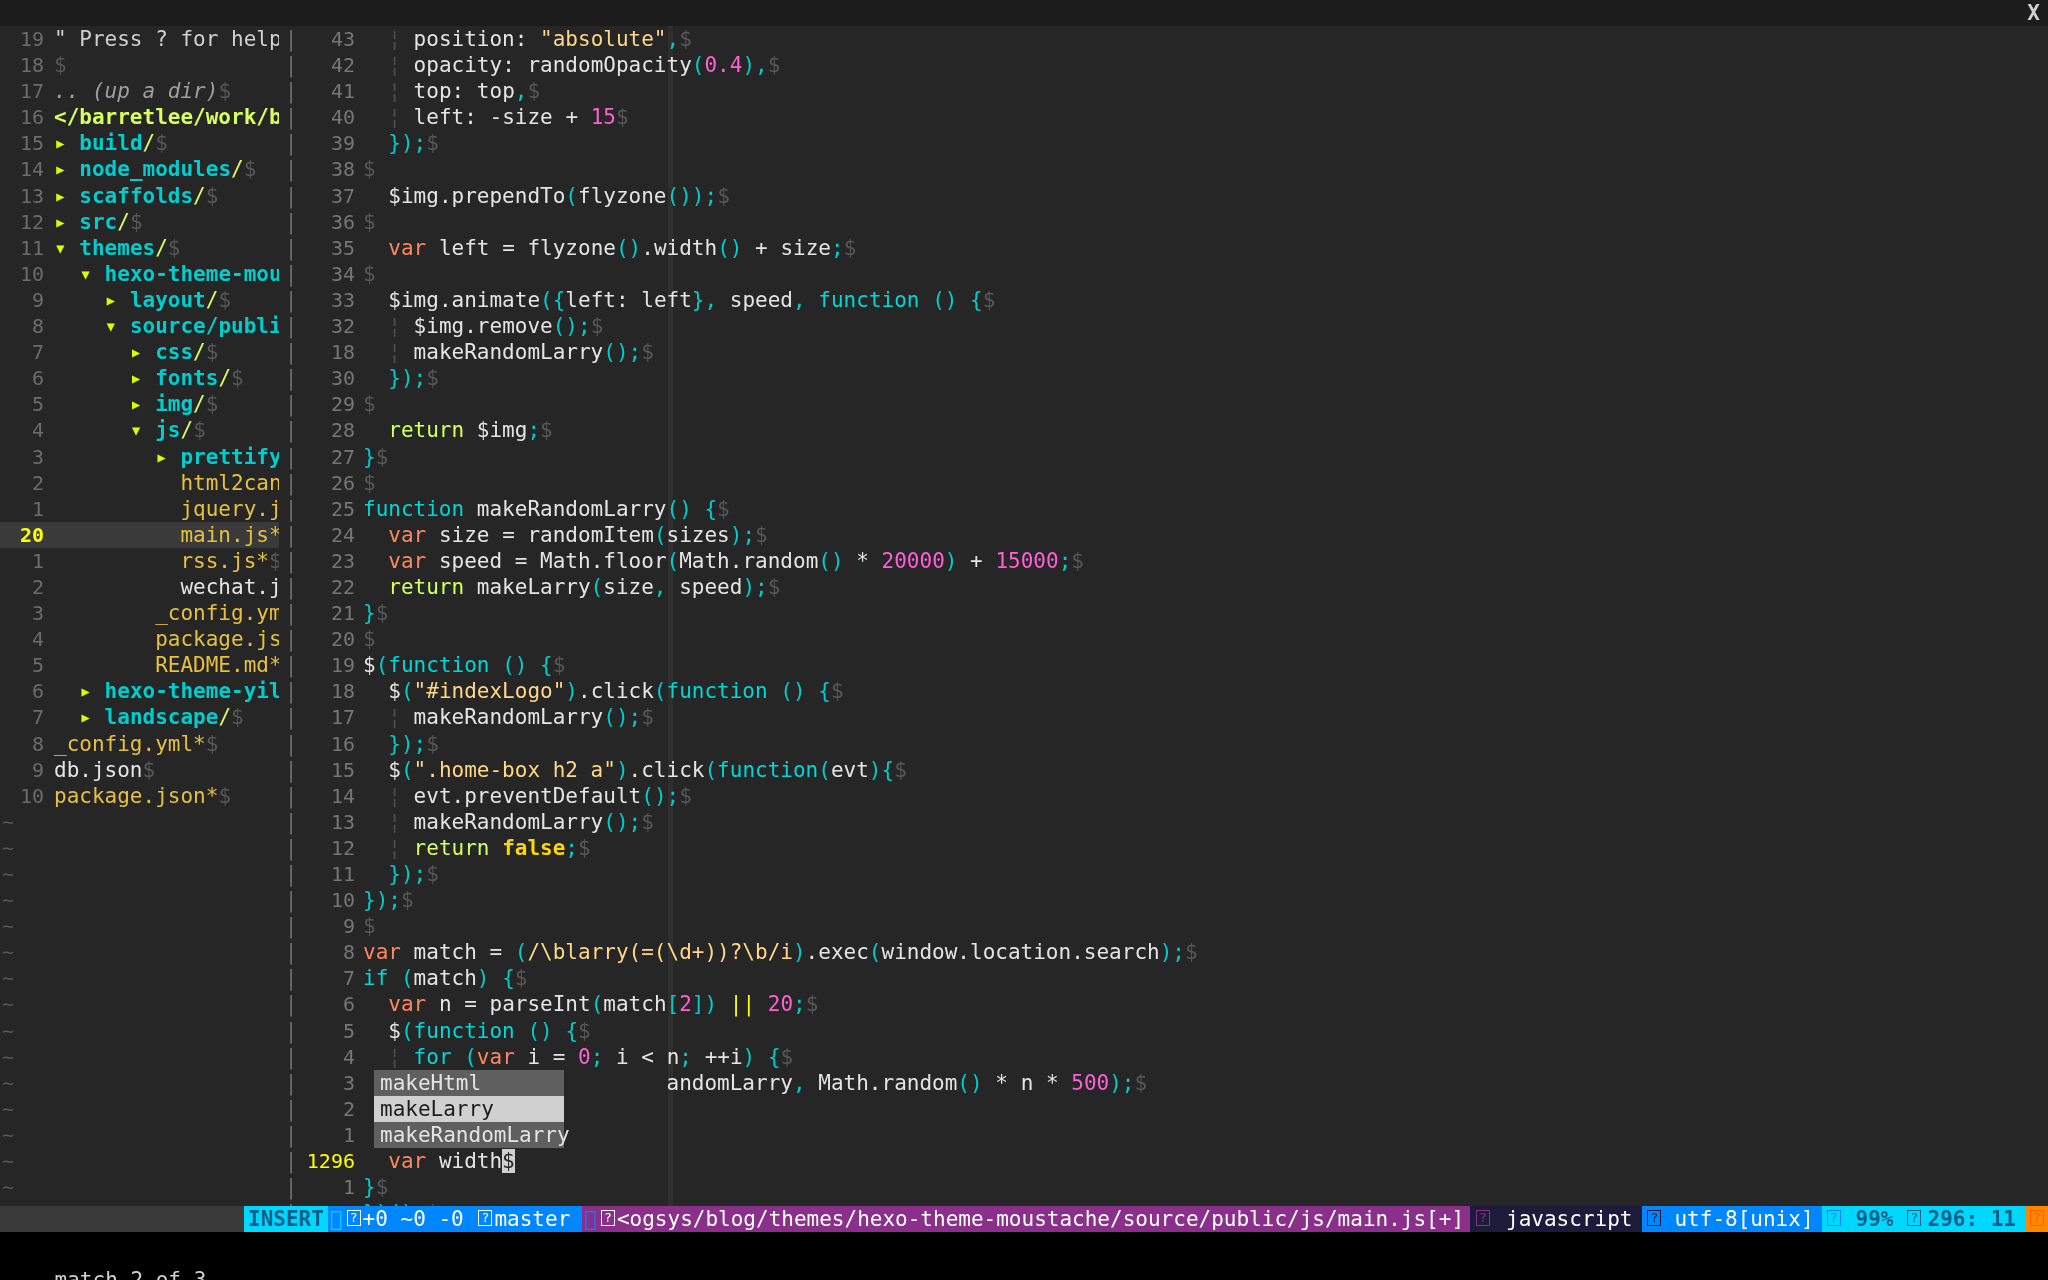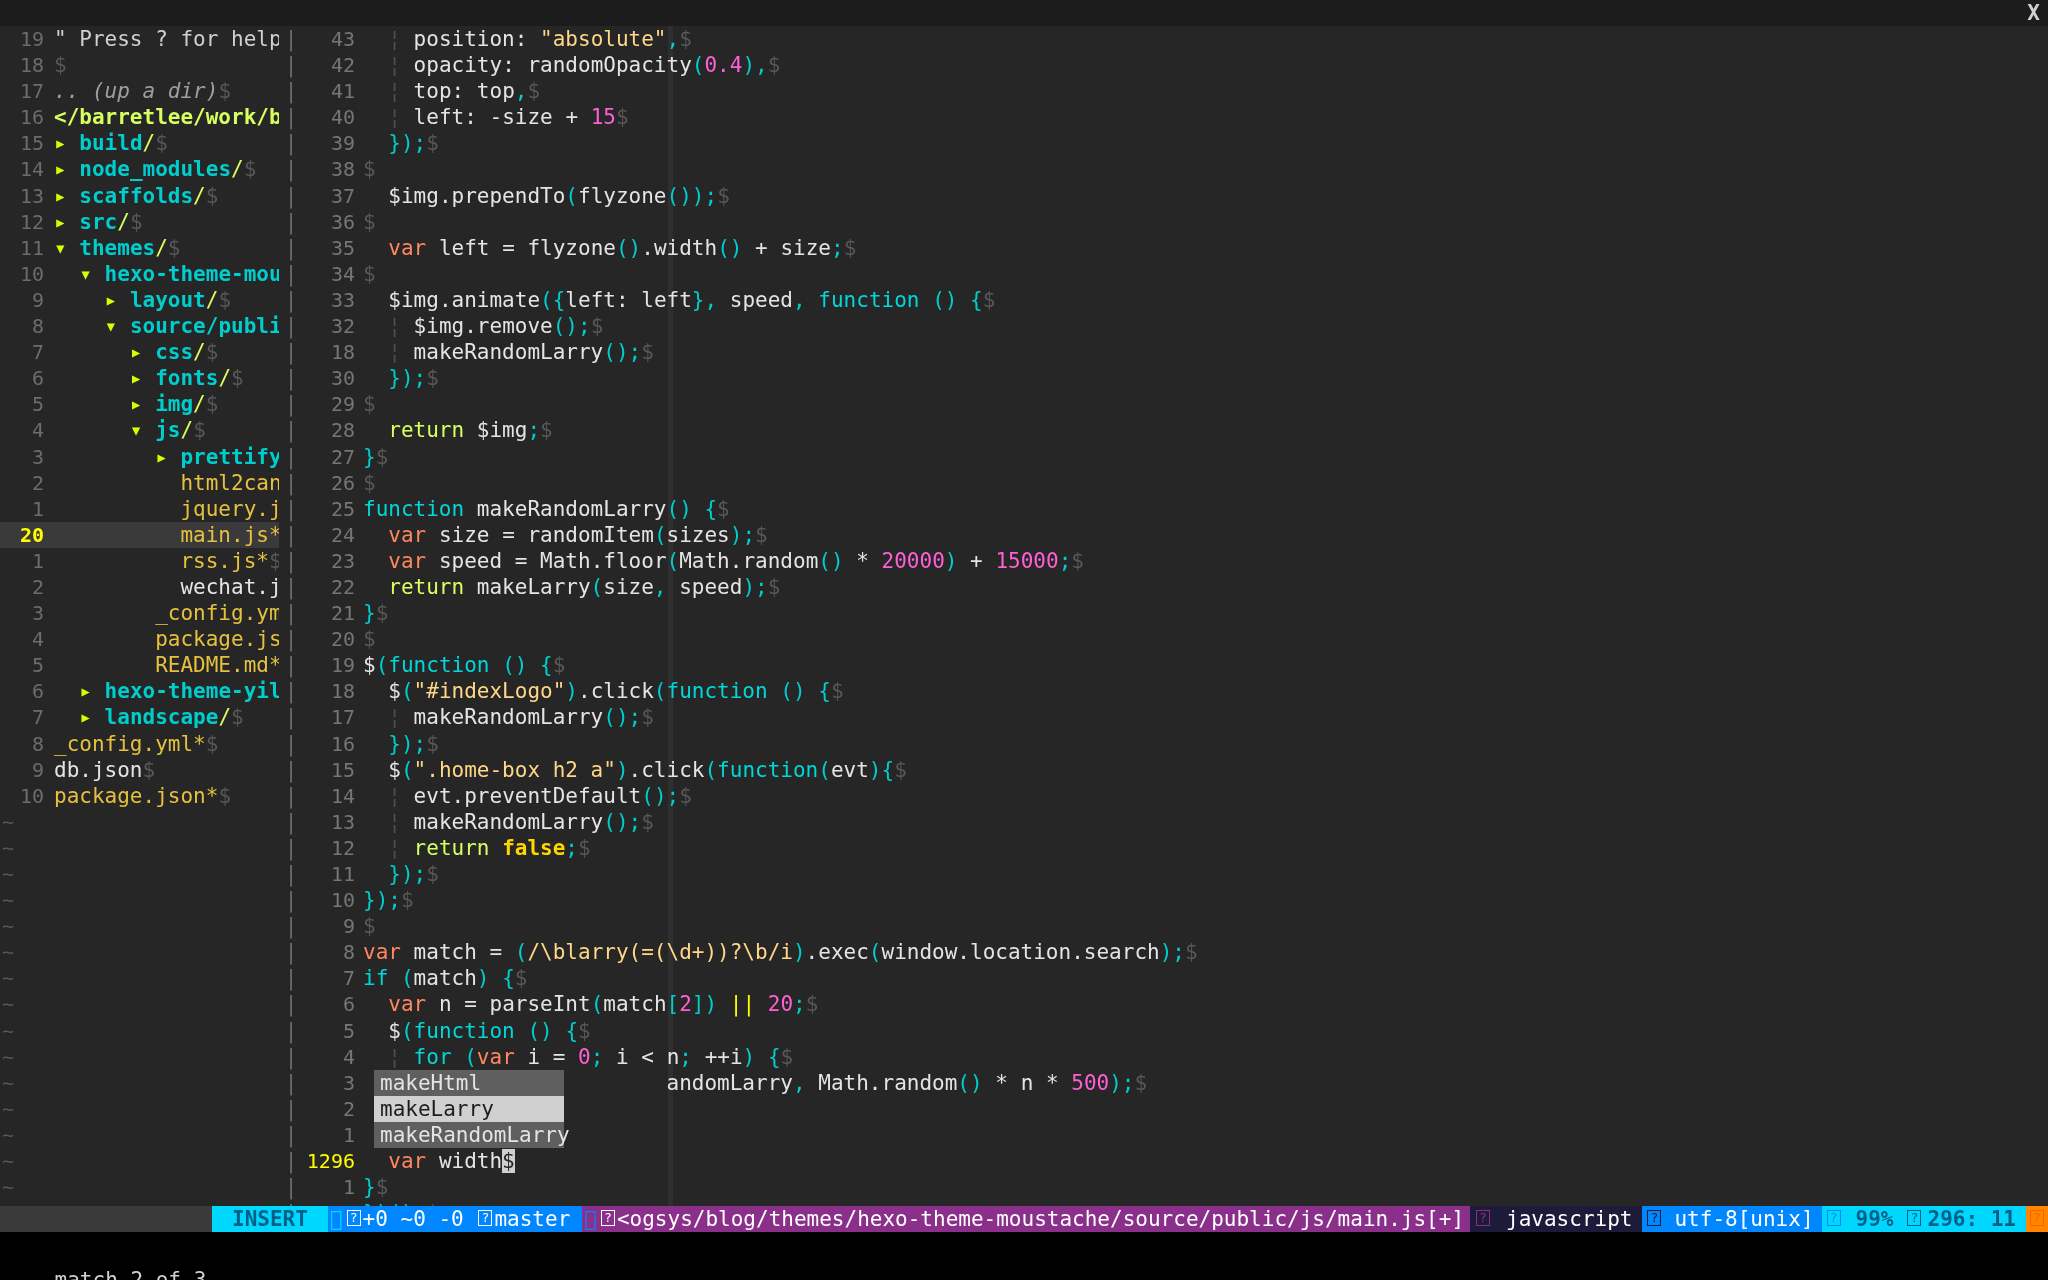--- a/index.html
+++ b/index.html
@@ -170,21 +170,21 @@
     align-items: stretch;
     font-size: 21px;
     white-space: pre;
     line-height: 26px;
   }
   .sl-pad { background: #3a3a3a; width: 279px; }
   .sl-gap { background: #262626; flex: 1 1 auto; }
   .sl-mode {
     background: #00d7ff; color: #005f87;
     font-weight: bold;
-    padding: 0 20px;
+    padding: 0 4px;
   }
   .sl-sep-a { background: #0087ff; color: #00d7ff; padding: 0 2px; }
   .sl-git {
     background: #0087ff; color: #ffffff;
     padding: 0 12px 0 0;
   }
   .sl-sep-b { background: #8a2f8a; color: #0087ff; padding: 0 2px; }
   .sl-path {
     background: #8a2f8a; color: #ffffff;
     padding: 0 6px 0 0;

